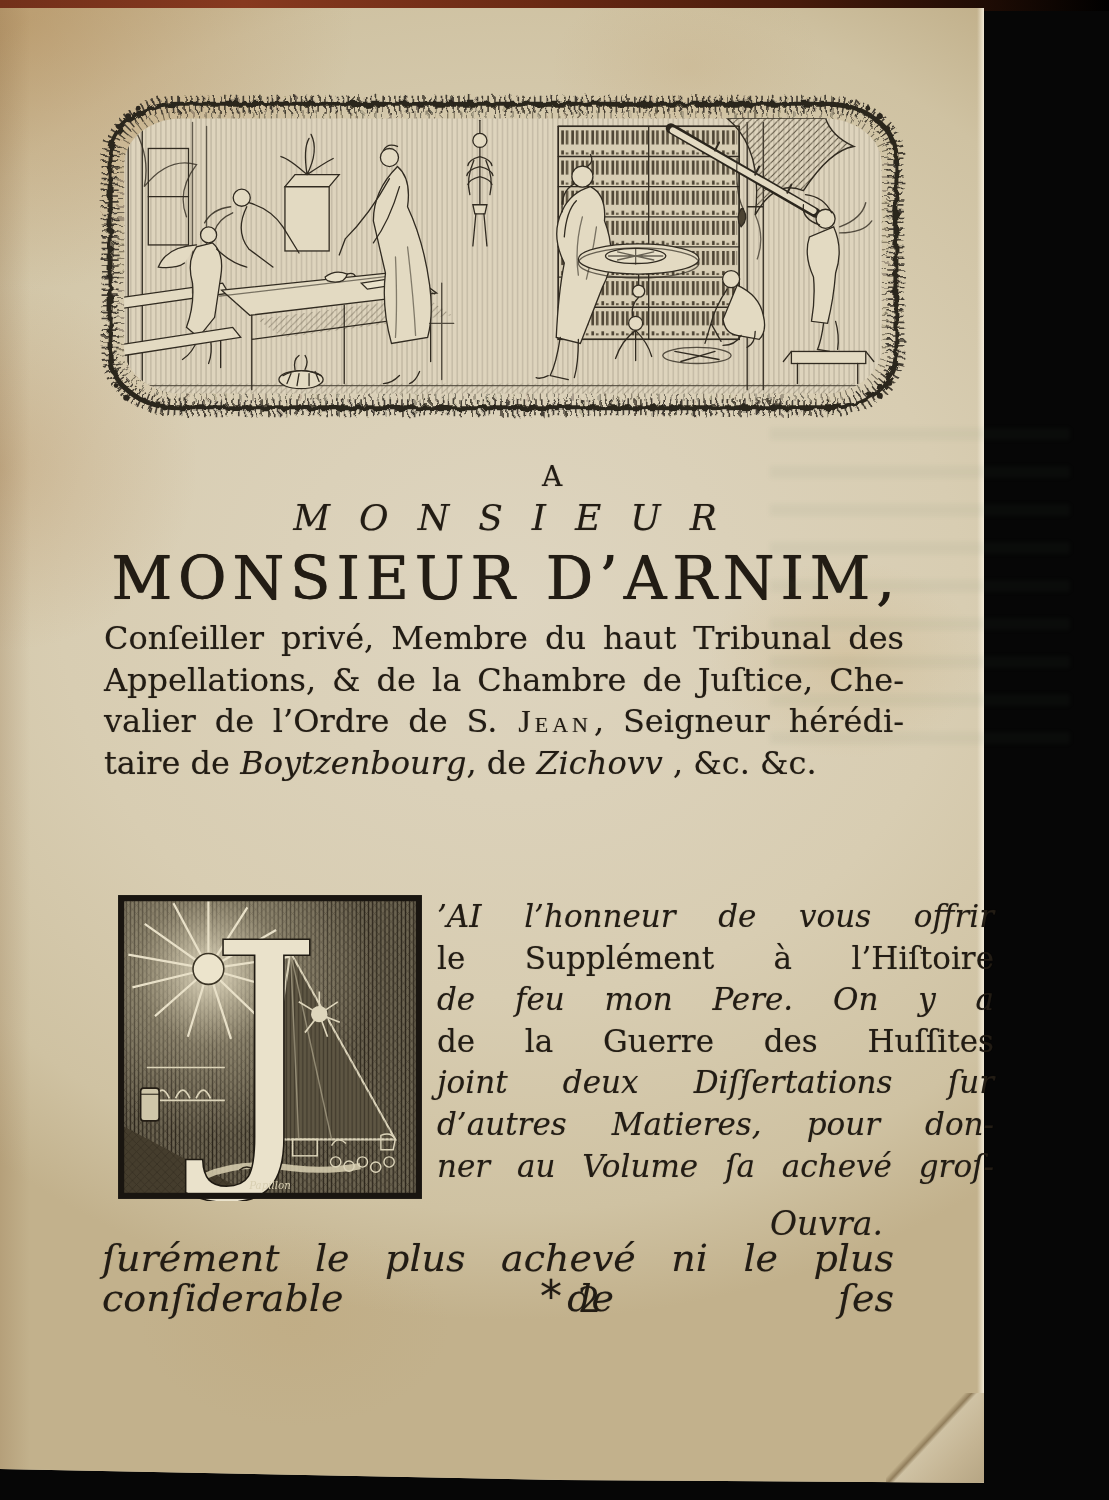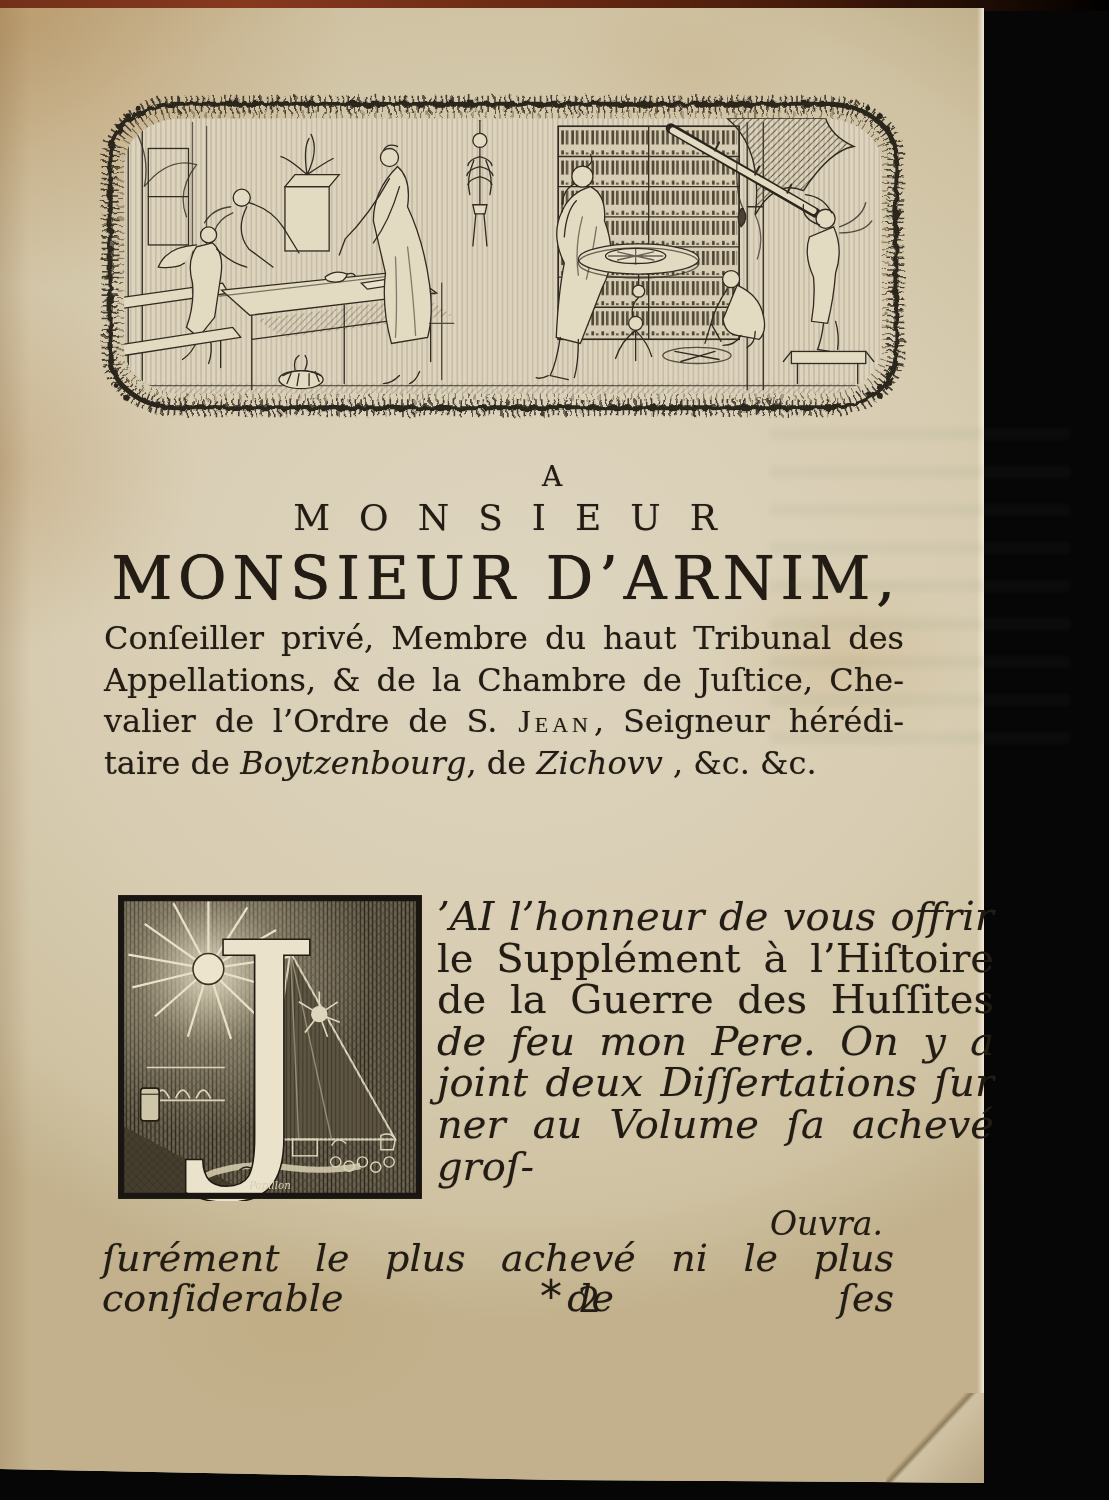--- a/index.html
+++ b/index.html
@@ -34,35 +34,35 @@
   .bleed{
     position:absolute;left:770px;top:420px;width:300px;height:330px;
     background:repeating-linear-gradient(180deg, rgba(96,116,96,.06) 0 12px, rgba(0,0,0,0) 12px 38px);
     filter:blur(2px);
   }
   .ink{ text-shadow:0 0 1px rgba(36,29,20,.38); }
   .headpiece{ position:absolute;left:88px;top:78px;width:830px;height:344px; }
   .a-line{ position:absolute;left:0;top:452px;width:1104px;text-align:center;font-size:28px; }
   .mons-it{
     position:absolute;left:0;top:489px;width:1010px;text-align:center;
-    font-size:36px;letter-spacing:29px;text-indent:29px;
+    font-style:italic;font-size:36px;letter-spacing:29px;text-indent:29px;
   }
   .addressee{
     position:absolute;left:0;top:536px;width:1012px;text-align:center;
     font-size:59px;letter-spacing:6px;
     text-shadow:0.8px 0 0 currentColor, 0 0 1px rgba(36,29,20,.4);
   }
   .titles{ position:absolute;left:104px;top:610px;width:800px;font-size:32px;line-height:41.5px; }
   .greeting{
     position:absolute;left:234px;top:800px;font-size:46px;letter-spacing:9px;
     text-shadow:0.6px 0 0 currentColor, 0 0 1px rgba(36,29,20,.4);
   }
   .greeting::first-letter{ font-size:58px; }
   .initial{ position:absolute;left:116px;top:885px;width:308px;height:308px; }
-  .column{ position:absolute;left:437px;top:888px;width:557px;font-size:40px;line-height:41.6px; }
+  .column{ position:absolute;left:437px;top:888px;width:557px;font-size:31px;line-height:41.6px; }
   .wide{ position:absolute;left:102px;top:1230px;width:792px;font-size:38px;line-height:40px; }
   .tline{ text-align:justify; text-align-last:justify; white-space:nowrap; text-align-last:justify; }
   .justify .tline{ white-space:normal; }
   .tline.nojust{ text-align:right; text-align-last:left; }
   .italic{ font-style:italic; }
   .smallcaps{ font-variant:small-caps; letter-spacing:4px; padding:0 2px;font-family:Liberation Serif, serif; }
   .sigmark{ position:absolute;left:540px;top:1263px; }
   .sigmark .star{ font-size:44px; font-family:"DejaVu Sans","Liberation Sans",sans-serif; }
   .sigmark .num{ font-size:36px; margin-left:16px; }
   .catchword{ position:absolute;left:770px;top:1196px;font-size:33px;font-style:italic; }
@@ -311,23 +311,24 @@
       <path d="M258 236q10-4 14 4l-2 10h-12z"></path>
     </g>
     <text x="146" y="244" text-anchor="middle" font-size="272" font-family="'DejaVu Serif','Liberation Serif',serif" fill="#eae2cb" stroke="#1f1a12" stroke-width="3" paint-order="stroke">J</text>
     <text x="150" y="288" text-anchor="middle" font-size="10" font-style="italic" fill="#d8cfb2">Papillon</text>
     <rect x="5" y="5" width="290" height="290" fill="none" stroke="#191510" stroke-width="6"></rect>
   </svg>
 
   <div class="column ink justify">
       <div class="tline"><span class="italic">’AI l’honneur de vous offrir</span></div>
       <div class="tline"><span>le Supplément à l’Hiſtoire</span></div>
+      <div class="tline"><span class="italic">de feu mon Pere. On y a</span></div>
       <div class="tline"><span>de la Guerre des Huſſites</span></div>
-      <div class="tline"><span class="italic">de feu mon Pere. On y a</span></div>
       <div class="tline"><span class="italic">joint deux Diſſertations ſur</span></div>
+      <div class="tline"><span class="italic">d’autres Matieres, pour don-</span></div>
       <div class="tline"><span class="italic">ner au Volume ſa achevé groſ-</span></div>
     </div>
   <div class="wide ink justify">
       <div class="tline"><span class="italic">ſurément le plus achevé ni le plus conſiderable de ſes</span></div>
     </div>
 
   <div class="sigmark ink">
     <span class="star">*</span><span class="num">2</span>
   </div>
   <div class="catchword ink">Ouvra.</div>

